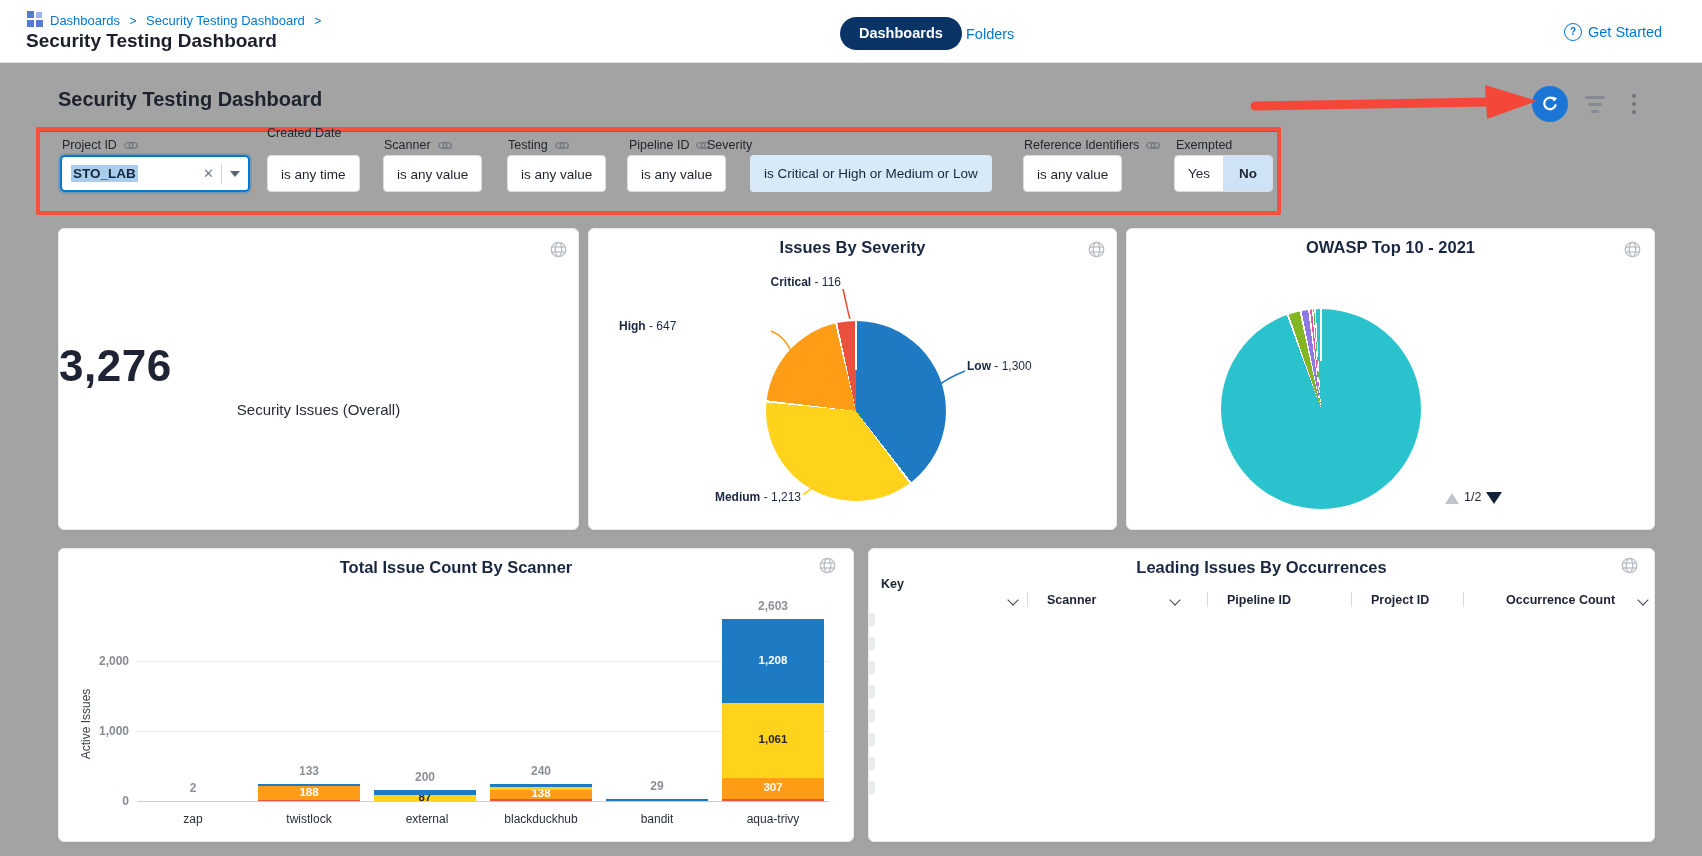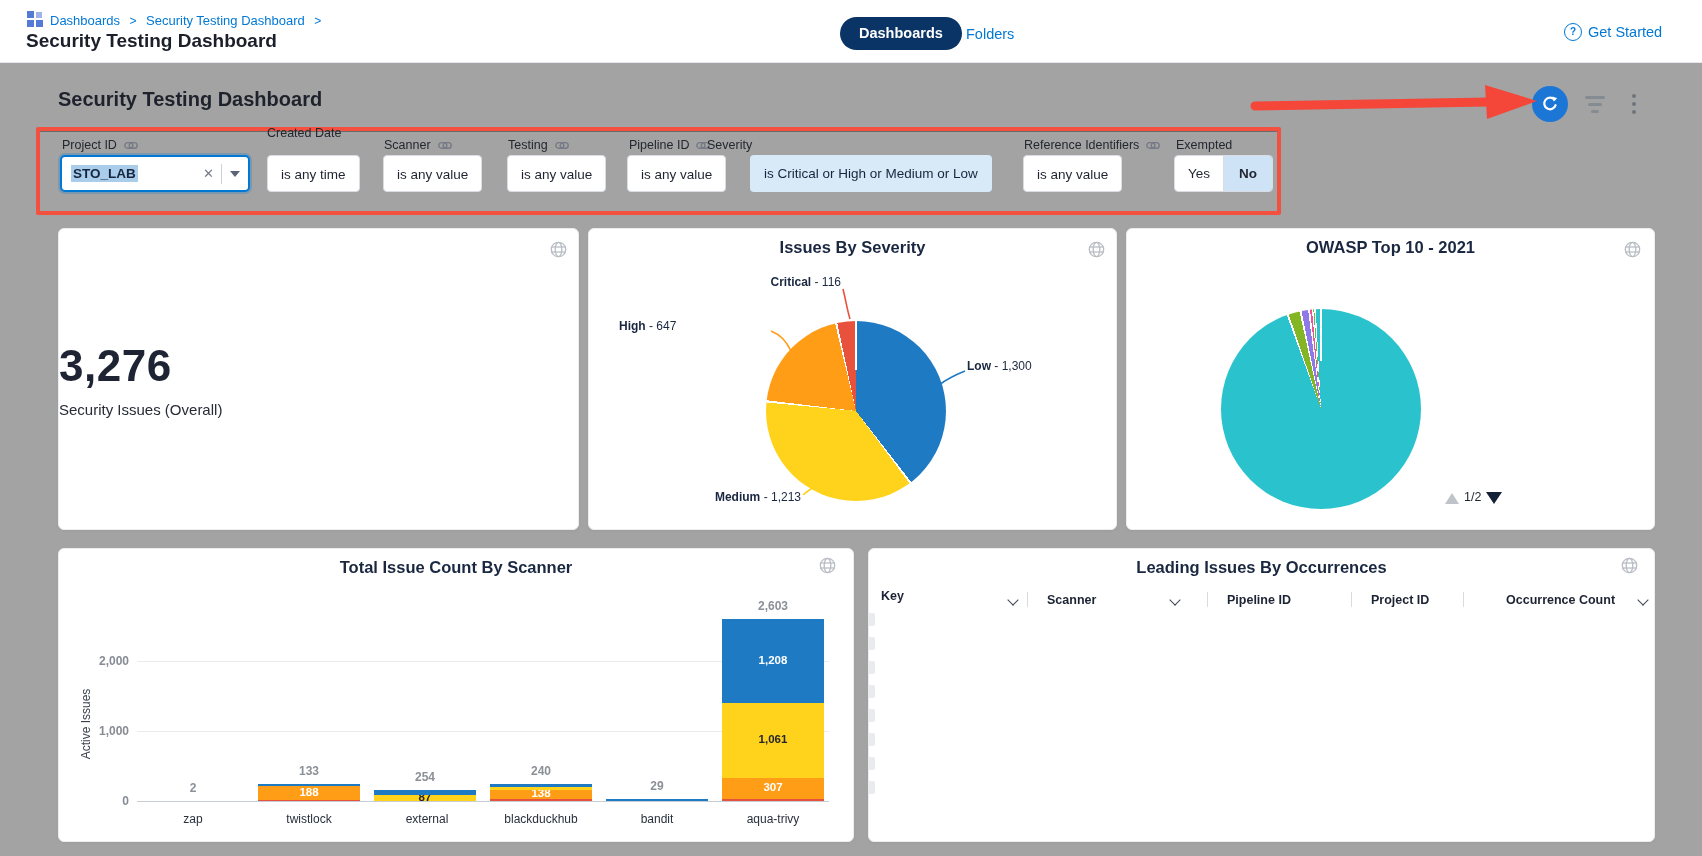--- a/index.html
+++ b/index.html
@@ -35,21 +35,21 @@
   .toggle{display:flex;height:37px;border:1px solid #d9dce3;border-radius:4px;overflow:hidden;box-sizing:border-box;}
   .toggle .opt{min-width:34px;padding:0 7px;line-height:35px;font-size:13.5px;color:#1f2430;text-align:center;cursor:pointer;background:#fff;}
   .toggle .opt.sel{background:#cfe3f6;font-weight:600;border-left:1px solid #d9dce3;}
   
   .card{position:absolute;background:#fff;border:1px solid #ebedf1;border-radius:6px;box-shadow:0 1px 3px rgba(40,50,70,.05);}
   .card-title{position:absolute;left:0;right:0;top:9px;text-align:center;font-size:16.5px;font-weight:600;color:#1a2740;}
   .pie{border-radius:50%;}
   .pielabel{font-size:12px;color:#1a2740;white-space:nowrap;}
   .pielabel b{font-weight:700;margin-top:17px;}
   .bigval{position:absolute;left:0;right:0;top:112px;font-size:44px;font-weight:600;color:#1e2433;letter-spacing:.5px;}
-  .bigcap{position:absolute;left:0;right:0;top:172px;font-size:15px;color:#262b36;}
+  .bigcap{position:absolute;left:0;right:0;top:172px;text-align:center;font-size:15px;color:#262b36;}
   
   .ytick{position:absolute;font-size:12px;font-weight:600;color:#878c94;width:60px;text-align:right;}
   .gridline{position:absolute;height:1px;background:#e9ebee;}
   .baseline{position:absolute;height:1px;background:#c9ced6;}
   .ylab{position:absolute;font-size:12px;color:#3c424c;transform:rotate(-90deg);transform-origin:center;}
   .barseg{position:absolute;}
   .barseglab{position:absolute;font-size:11.5px;font-weight:700;text-align:center;}
   .bartotal{position:absolute;font-size:12px;font-weight:700;color:#8b9097;text-align:center;width:120px;}
   .barcat{position:absolute;font-size:12px;color:#28303c;text-align:center;width:120px;}
   
@@ -258,21 +258,21 @@
         <div class="barcat" style="left: 74px; top: 263px;">zap</div>
         <div class="barseg" style="left: 199px; top: 250.6px; width: 102px; height: 1.4px; background: rgb(232, 82, 61);"></div>
         <div class="barseg" style="left: 199px; top: 237.44px; width: 102px; height: 13.16px; background: rgb(255, 157, 23);"></div>
         <div class="barseglab" style="left: 199px; width: 102px; top: 237.02px; color: rgb(255, 255, 255);">188</div>
         <div class="barseg" style="left: 199px; top: 234.85px; width: 102px; height: 2.59px; background: rgb(31, 122, 196);"></div>
         <div class="bartotal" style="left: 190px; top: 214.85px;">133</div>
         <div class="barcat" style="left: 190px; top: 263px;">twistlock</div>
         <div class="barseg" style="left: 315px; top: 245.91px; width: 102px; height: 6.09px; background: rgb(255, 210, 28);"></div>
         <div class="barseglab" style="left: 315px; width: 102px; top: 241.955px; color: rgb(35, 38, 43);">87</div>
         <div class="barseg" style="left: 315px; top: 241.01px; width: 102px; height: 4.9px; background: rgb(31, 122, 196);"></div>
-        <div class="bartotal" style="left: 306px; top: 221.01px;">254</div>
+        <div class="bartotal" style="left: 306px; top: 221.01px;">200</div>
         <div class="barcat" style="left: 308px; top: 263px;">external</div>
         <div class="barseg" style="left: 431px; top: 250.25px; width: 102px; height: 1.75px; background: rgb(232, 82, 61);"></div>
         <div class="barseg" style="left: 431px; top: 240.59px; width: 102px; height: 9.66px; background: rgb(255, 157, 23);"></div>
         <div class="barseglab" style="left: 431px; width: 102px; top: 238.42px; color: rgb(255, 255, 255);">138</div>
         <div class="barseg" style="left: 431px; top: 237.79px; width: 102px; height: 2.8px; background: rgb(255, 210, 28);"></div>
         <div class="barseg" style="left: 431px; top: 235.2px; width: 102px; height: 2.59px; background: rgb(31, 122, 196);"></div>
         <div class="bartotal" style="left: 422px; top: 215.2px;">240</div>
         <div class="barcat" style="left: 422px; top: 263px;">blackduckhub</div>
         <div class="barseg" style="left: 547px; top: 249.97px; width: 102px; height: 2.03px; background: rgb(31, 122, 196);"></div>
         <div class="bartotal" style="left: 538px; top: 229.97px;">29</div>
@@ -291,21 +291,21 @@
 
   <div class="card" style="left:868px;top:548px;width:785px;height:292px;">
     <div class="card-title">Leading Issues By Occurrences</div>
     <svg class="globe" style="left:752px;top:8px;" width="17" height="17" viewBox="0 0 17 17">
       <circle cx="8.5" cy="8.5" r="7.2" fill="none" stroke="#b9bdc4" stroke-width="1.3"></circle>
       <ellipse cx="8.5" cy="8.5" rx="3.3" ry="7.2" fill="none" stroke="#b9bdc4" stroke-width="1.3"></ellipse>
       <line x1="1.3" y1="6" x2="15.7" y2="6" stroke="#b9bdc4" stroke-width="1.3"></line>
       <line x1="1.3" y1="11" x2="15.7" y2="11" stroke="#b9bdc4" stroke-width="1.3"></line>
     </svg>
 
-    <div class="thead" style="left:12px;top:40px;">Key</div>
+    <div class="thead" style="left:12px;top:28px;">Key</div>
     <div class="chev" style="left:140px;top:47px;"></div>
     <div class="coldiv" style="left:158px;top:43px;"></div>
     <div class="thead" style="left:178px;top:44px;">Scanner</div>
     <div class="chev" style="left:302px;top:47px;"></div>
     <div class="coldiv" style="left:338px;top:43px;"></div>
     <div class="thead" style="left:358px;top:44px;">Pipeline ID</div>
     <div class="coldiv" style="left:482px;top:43px;"></div>
     <div class="thead" style="left:502px;top:44px;">Project ID</div>
     <div class="coldiv" style="left:594px;top:43px;"></div>
     <div class="thead" style="left:637px;top:44px;">Occurrence Count</div>

